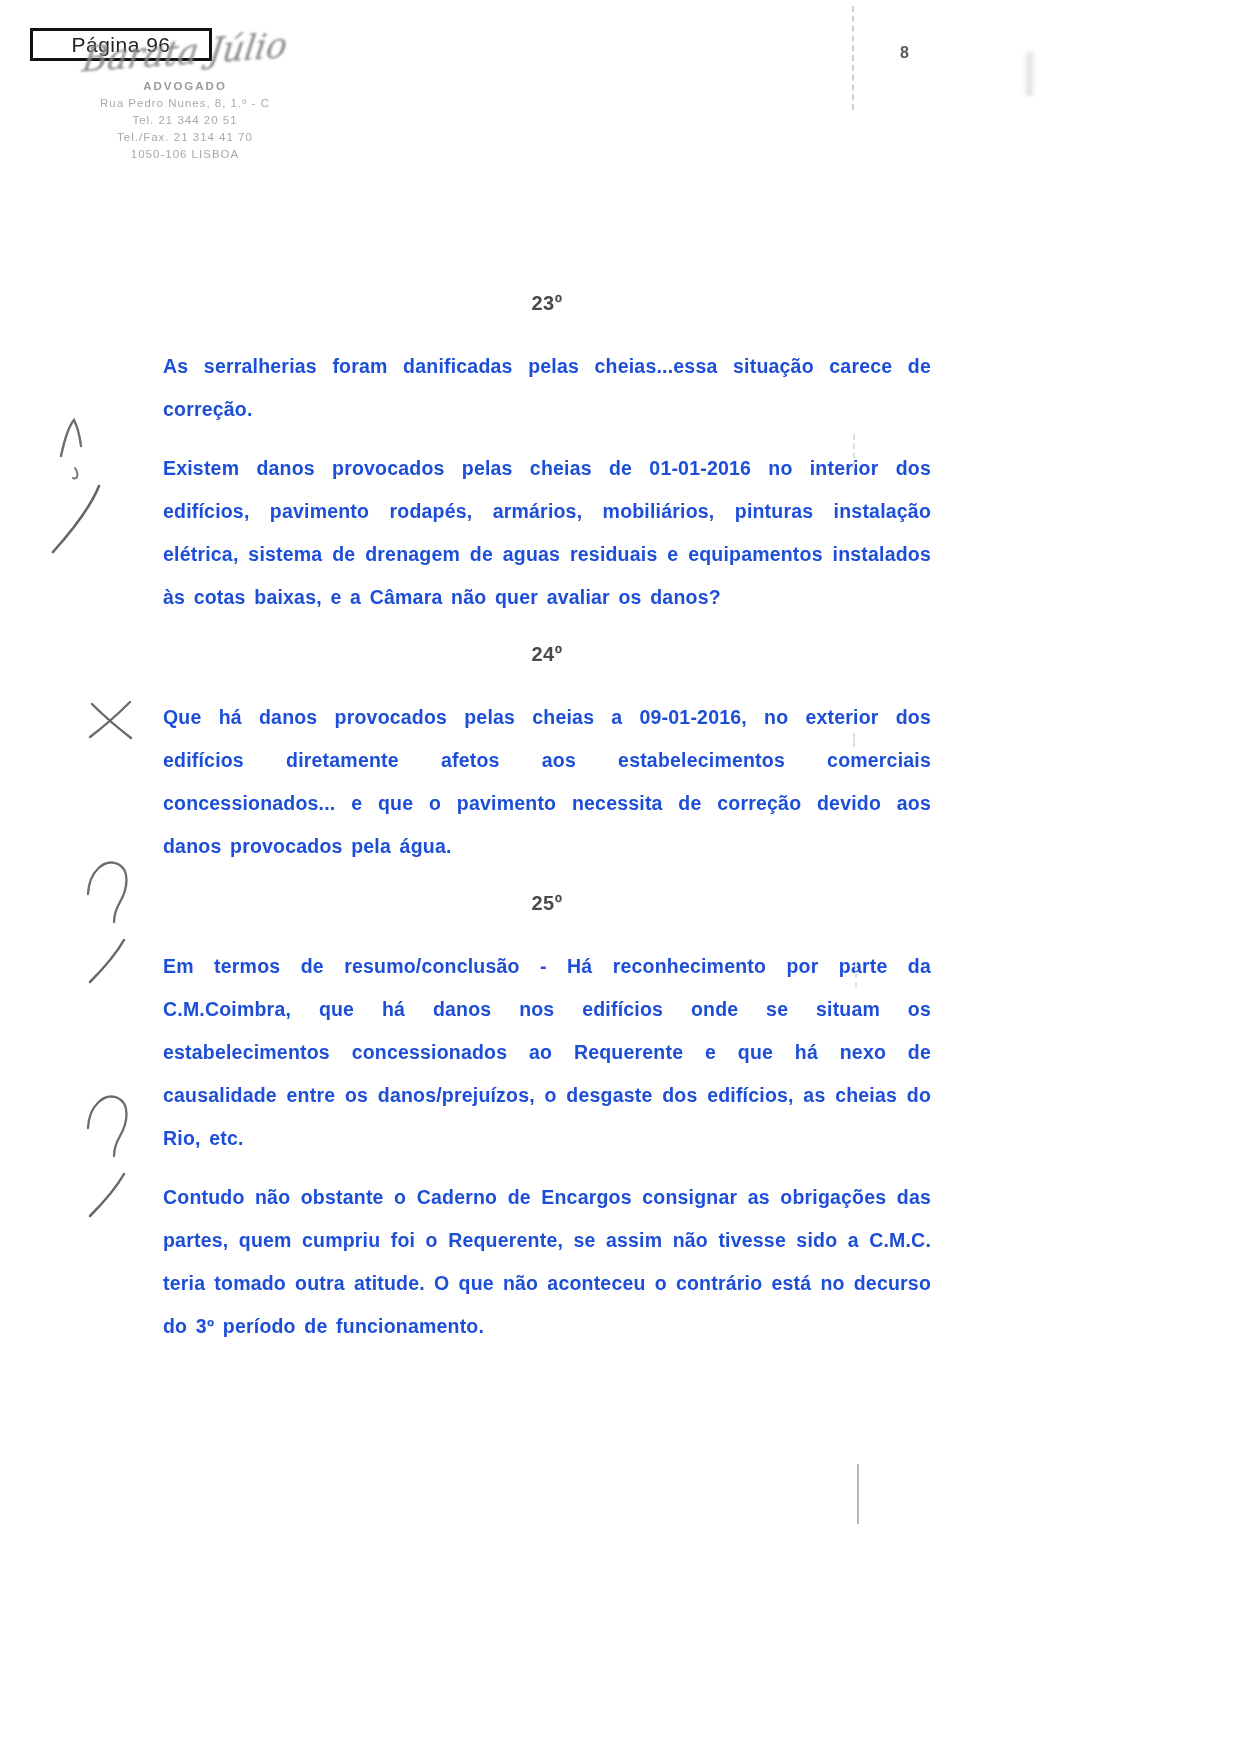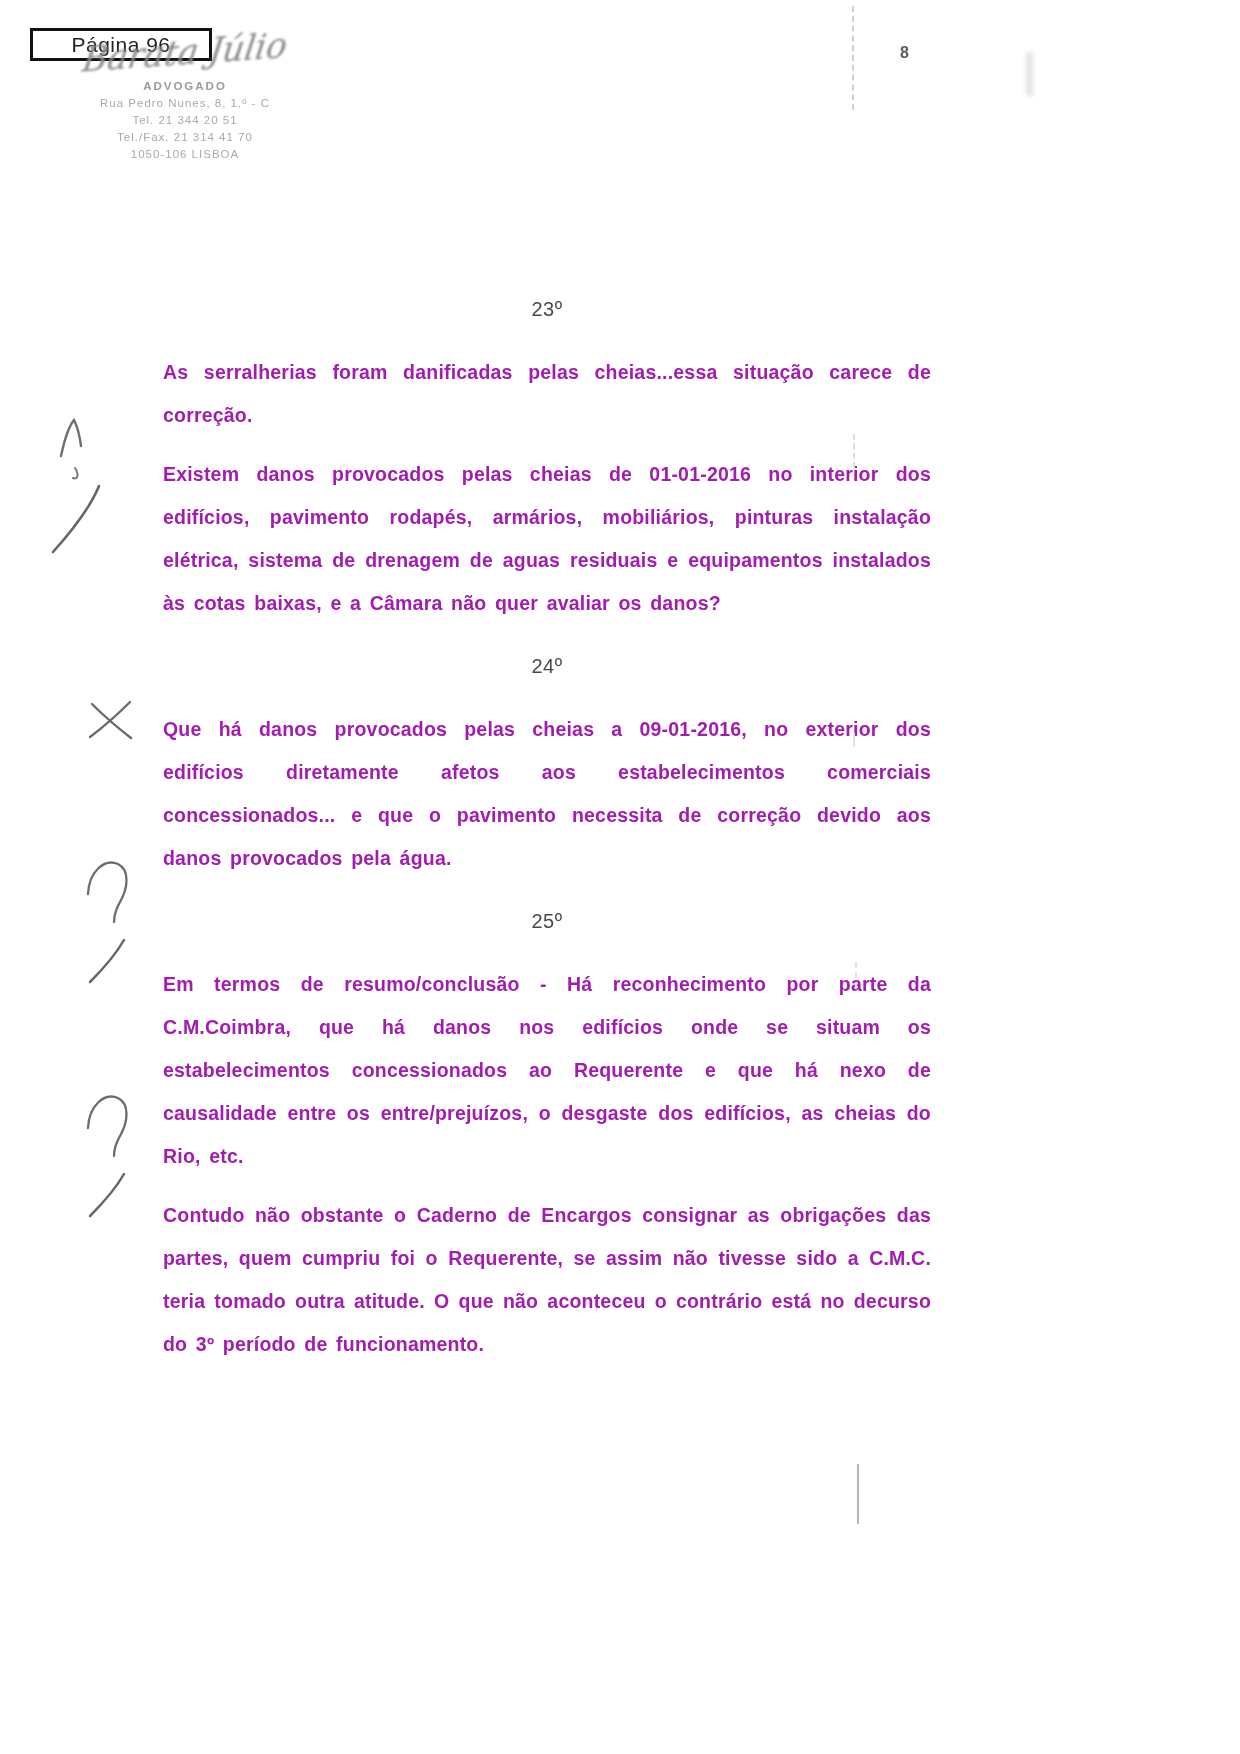--- a/index.html
+++ b/index.html
@@ -49,32 +49,32 @@
     letter-spacing:1px;
   }
   .lh-title{color:#9b9b9b;font-weight:bold;letter-spacing:2px;}
   
   .content{
     position:absolute;left:163px;top:268px;width:768px;
     color:#454545;
   }
   .section-heading{
     text-align:center;
-    font-size:20px;font-weight:normal;
+    font-size:20px;font-weight:bold;
     color:#4a4a4a;
-    margin:30px 0 30px 0;
+    margin:24px 0 30px 0;
     filter:blur(0.4px);
     letter-spacing:0.5px;
   }
   .para{
     font-size:19.5px;
     font-weight:bold;
     line-height:43px;
     text-align:justify;
-    color:#a21caf;
+    color:#1d4ed8;
     margin:0 0 16px 0;
     filter:blur(0.45px);
     word-spacing:3px;
     letter-spacing:0.2px;
   }
   
   .annotation{position:absolute;}
   .annotation svg{display:block;filter:blur(0.4px);}
   
   .artifact{position:absolute;}
@@ -117,21 +117,21 @@
     <section>
       <div class="section-heading">24º</div>
       <div class="section-paras">
           <p class="para">Que há danos provocados pelas cheias a 09-01-2016, no exterior dos edifícios diretamente afetos aos estabelecimentos comerciais concessionados... e que o pavimento necessita de correção devido aos danos provocados pela água.</p>
         </div>
     </section>
 
     <section>
       <div class="section-heading">25º</div>
       <div class="section-paras">
-          <p class="para">Em termos de resumo/conclusão - Há reconhecimento por parte da C.M.Coimbra, que há danos nos edifícios onde se situam os estabelecimentos concessionados ao Requerente e que há nexo de causalidade entre os entre/prejuízos, o desgaste dos edifícios, as cheias do Rio, etc.</p>
+          <p class="para">Em termos de resumo/conclusão - Há reconhecimento por parte da C.M.Coimbra, que há danos nos edifícios onde se situam os estabelecimentos concessionados ao Requerente e que há nexo de causalidade entre os danos/prejuízos, o desgaste dos edifícios, as cheias do Rio, etc.</p>
         </div>
     </section>
 
     <section>
       <div class="section-paras">
           <p class="para">Contudo não obstante o Caderno de Encargos consignar as obrigações das partes, quem cumpriu foi o Requerente, se assim não tivesse sido a C.M.C. teria tomado outra atitude. O que não aconteceu o contrário está no decurso do 3º período de funcionamento.</p>
         </div>
     </section>
 
   </div>

